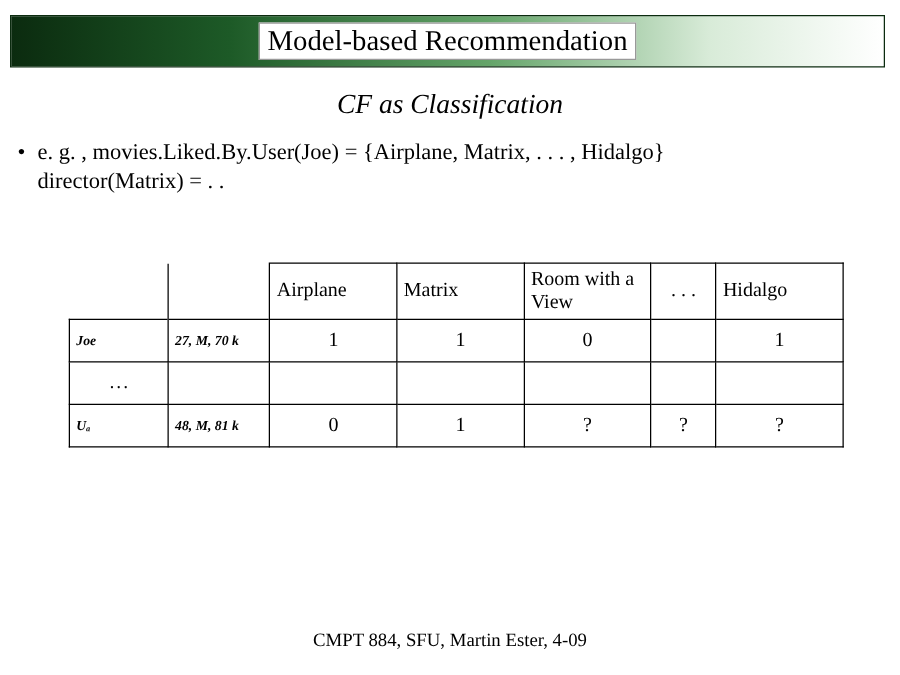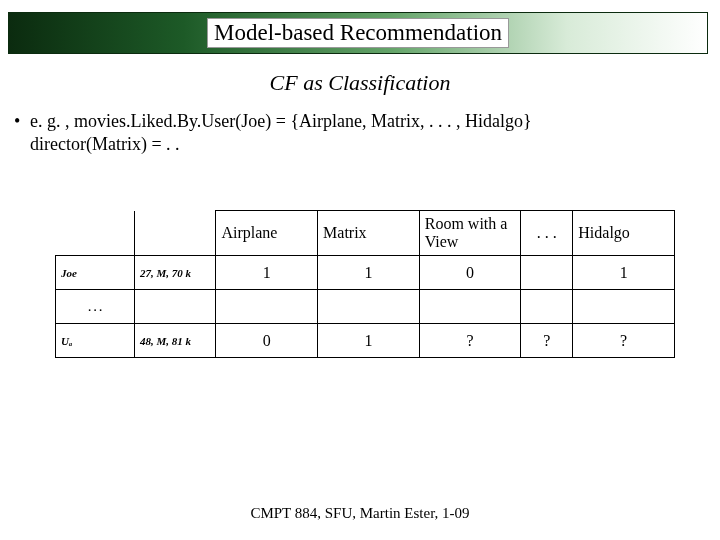--- a/index.html
+++ b/index.html
@@ -142,13 +142,13 @@
     <td class="num">0</td>
     <td class="num">1</td>
     <td class="num">?</td>
     <td class="num">?</td>
     <td class="num">?</td>
   </tr>
 </tbody>
     </table>
 </div>
 
-<div class="footer">CMPT 884, SFU, Martin Ester, 1-09</div>
+<div class="footer">CMPT 884, SFU, Martin Ester, 4-09</div>
 
 </body></html>

